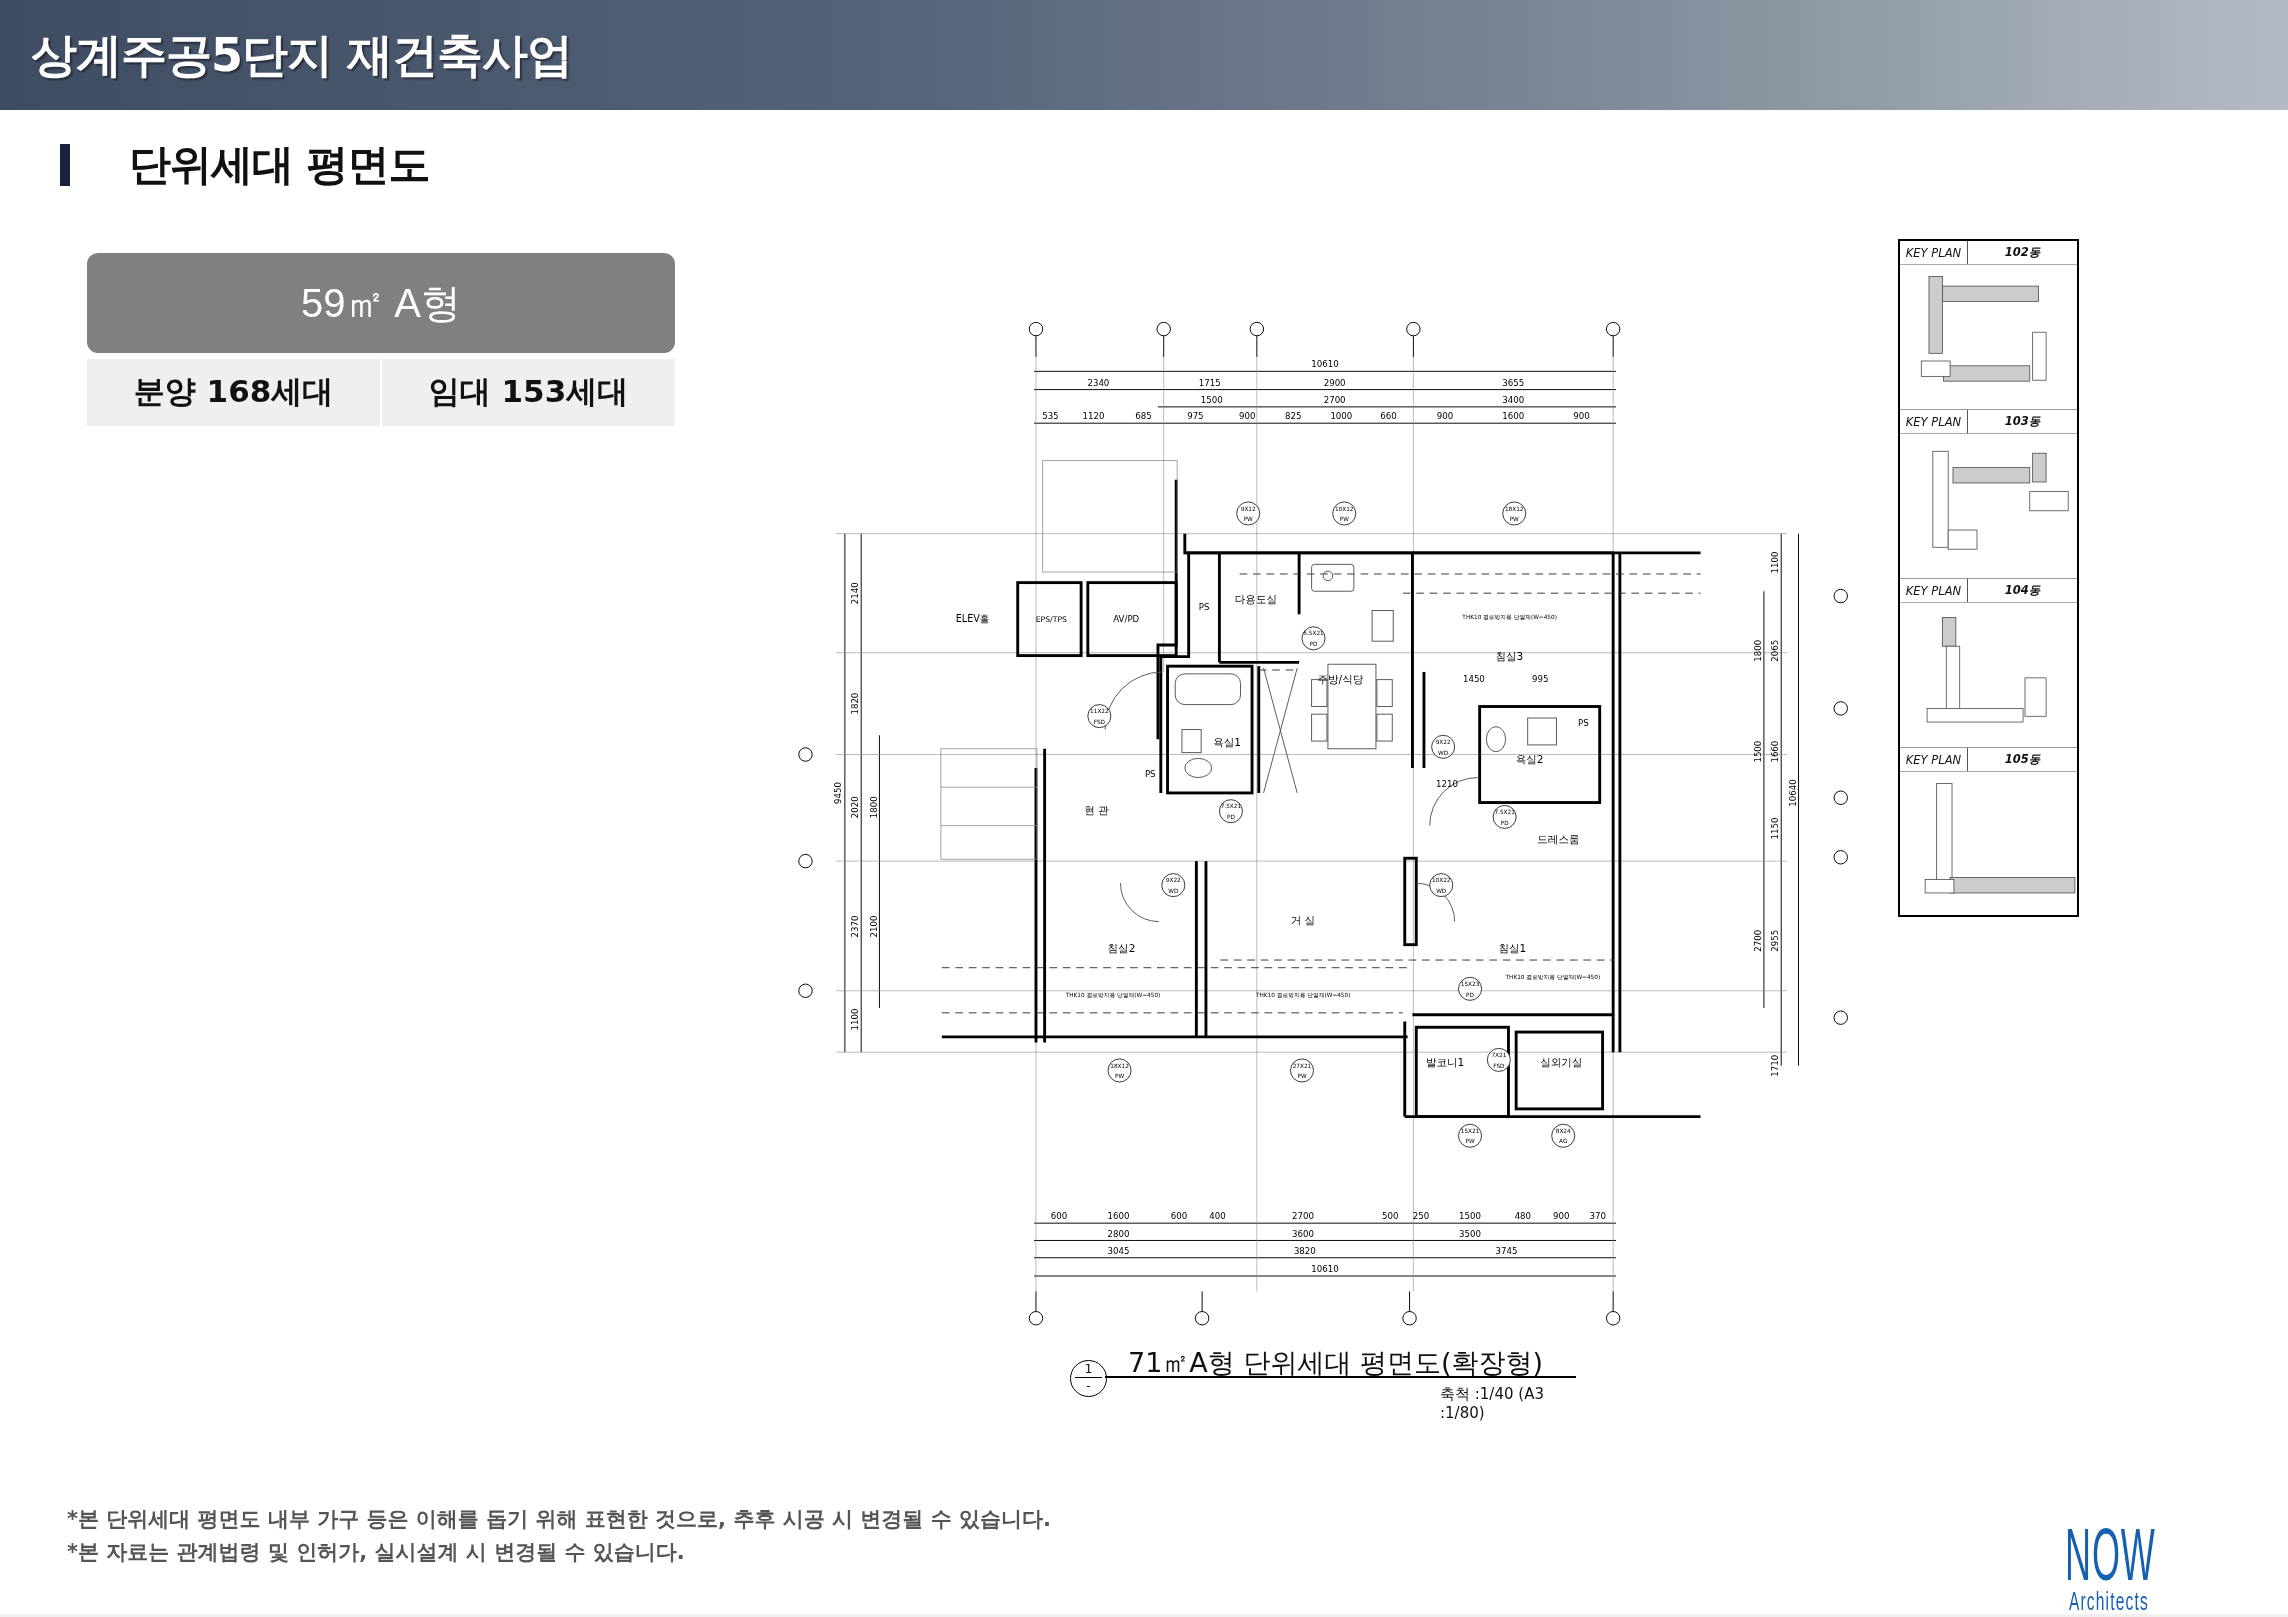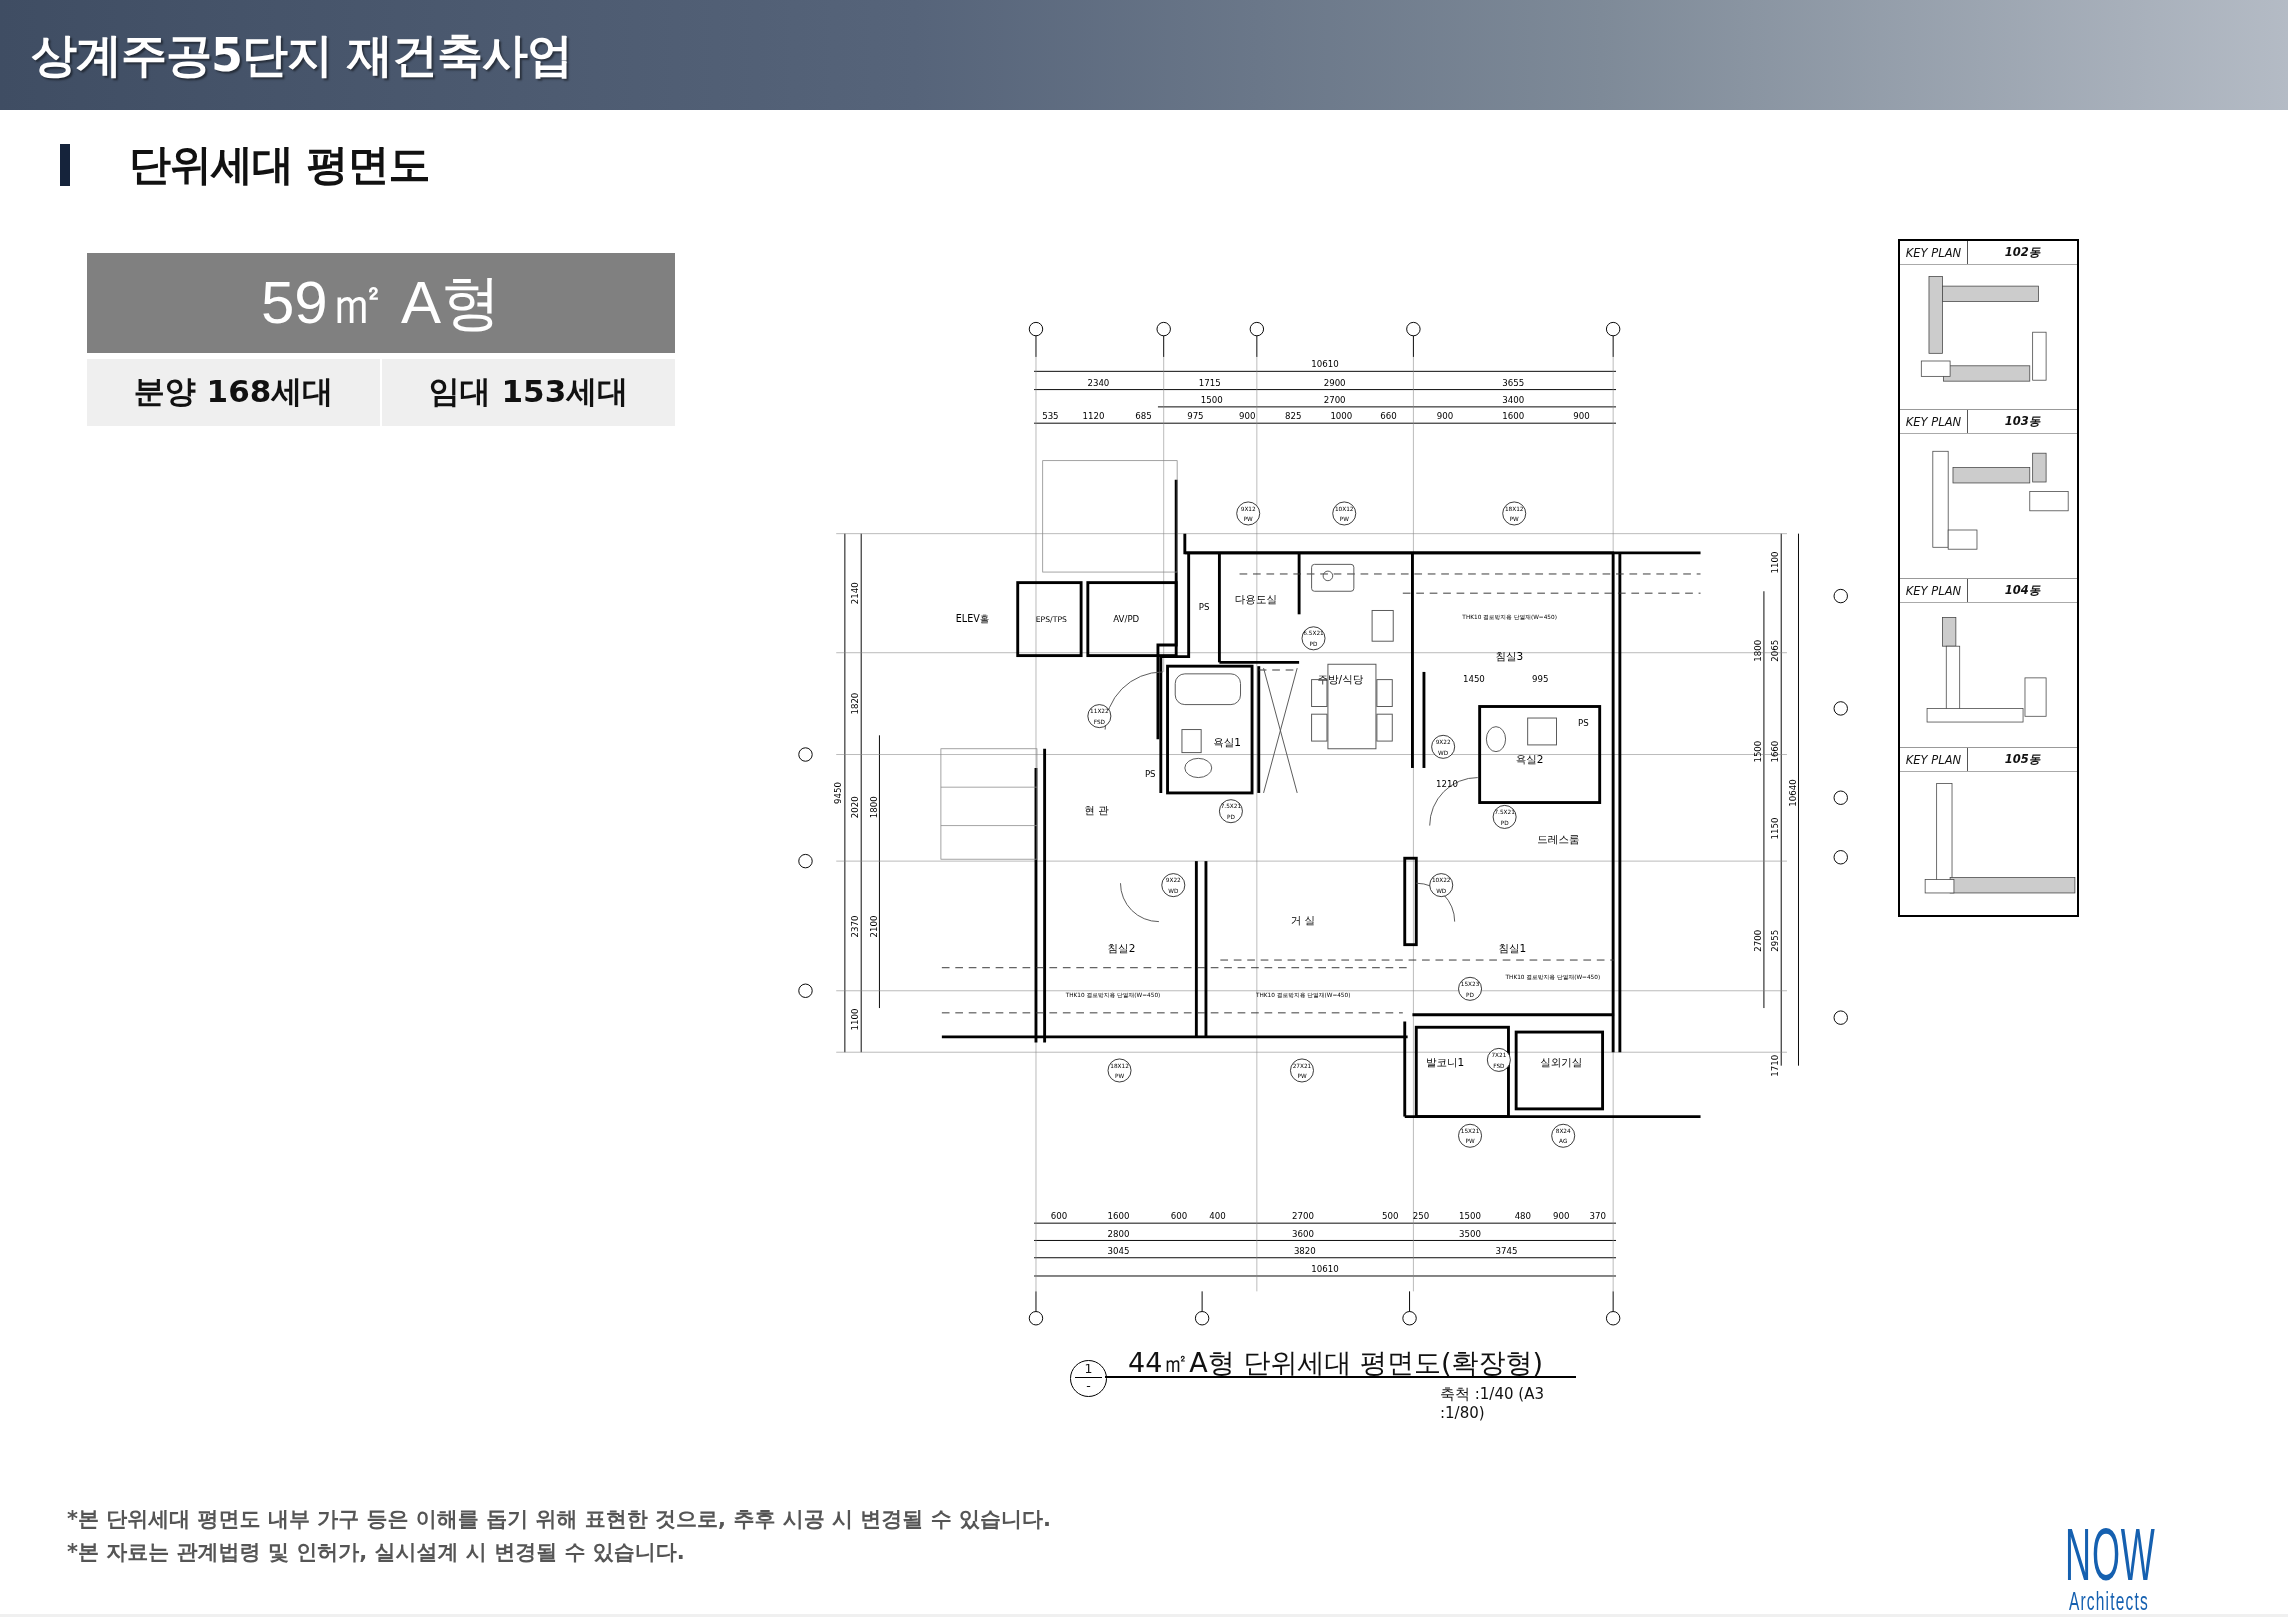--- a/index.html
+++ b/index.html
@@ -8,21 +8,21 @@
   .header { position:absolute; left:0; top:0; width:2288px; height:110px;
             background:linear-gradient(90deg,#3f4d63 0%,#56647a 40%,#7e8a98 70%,#b4bbc5 100%); }
   .header-title { position:absolute; left:31px; top:25px; font-size:46px; font-weight:bold; color:#fff;
                   letter-spacing:-1px; text-shadow:1.9px 1.9px 1.9px rgba(0,0,0,0.45); }
   .section-title { position:absolute; left:60px; top:142px; height:46px; display:flex; align-items:center;gap:44px; }
   .section-bar { width:9.6px; height:42px; background:#15233b; margin-right:15.4px; }
   .section-label { font-size:42px; font-weight:bold; color:#111; letter-spacing:-1px; }
 
   .type-card { position:absolute; left:87px; top:253px; width:588px; }
   .type-head { height:100px; background:#808080; color:#fff; display:flex; align-items:center; justify-content:center;
-               font-size:60px; font-family:"Liberation Sans", sans-serif; }
+               font-size:40px; font-family:"Liberation Sans", sans-serif;border-radius:11px; }
   .type-row { display:flex; margin-top:5.8px; height:67px; }
   .type-cell { flex:1; background:#efefef; display:flex; align-items:center; justify-content:center;
                font-size:31px; font-weight:bold; color:#111; }
   .type-cell + .type-cell { margin-left:1.9px; }
 
   .plan { position:absolute; left:788px; top:307px; width:1076px; height:1114px; }
   .plan svg text { font-family:"DejaVu Sans", sans-serif; }
 
   .keyplan { position:absolute; left:1898px; top:239px; width:177px; height:674px; border:2.9px solid #000; background:#fff; }
   .kp-section { height:168px; border-bottom:1px solid #999; position:relative; }
@@ -459,21 +459,21 @@
           </g>
         </svg>
     </div>
   </div>
 </div>
 
 <div class="drawing-title">
   <div class="dt-circle">
     <span class="n1">1</span><span>-</span>
   </div>
-  <div class="dt-main">44㎡A형 단위세대 평면도(확장형)</div>
+  <div class="dt-main">71㎡A형 단위세대 평면도(확장형)</div>
   <div class="dt-line"></div>
   <div class="dt-scale">축척 :1/40 (A3 :1/80)</div>
 </div>
 
 <div class="notes">
   <div>*본 단위세대 평면도 내부 가구 등은 이해를 돕기 위해 표현한 것으로, 추후 시공 시 변경될 수 있습니다.</div>
   <div>*본 자료는 관계법령 및 인허가, 실시설계 시 변경될 수 있습니다.</div>
 </div>
 
 <div class="logo">

